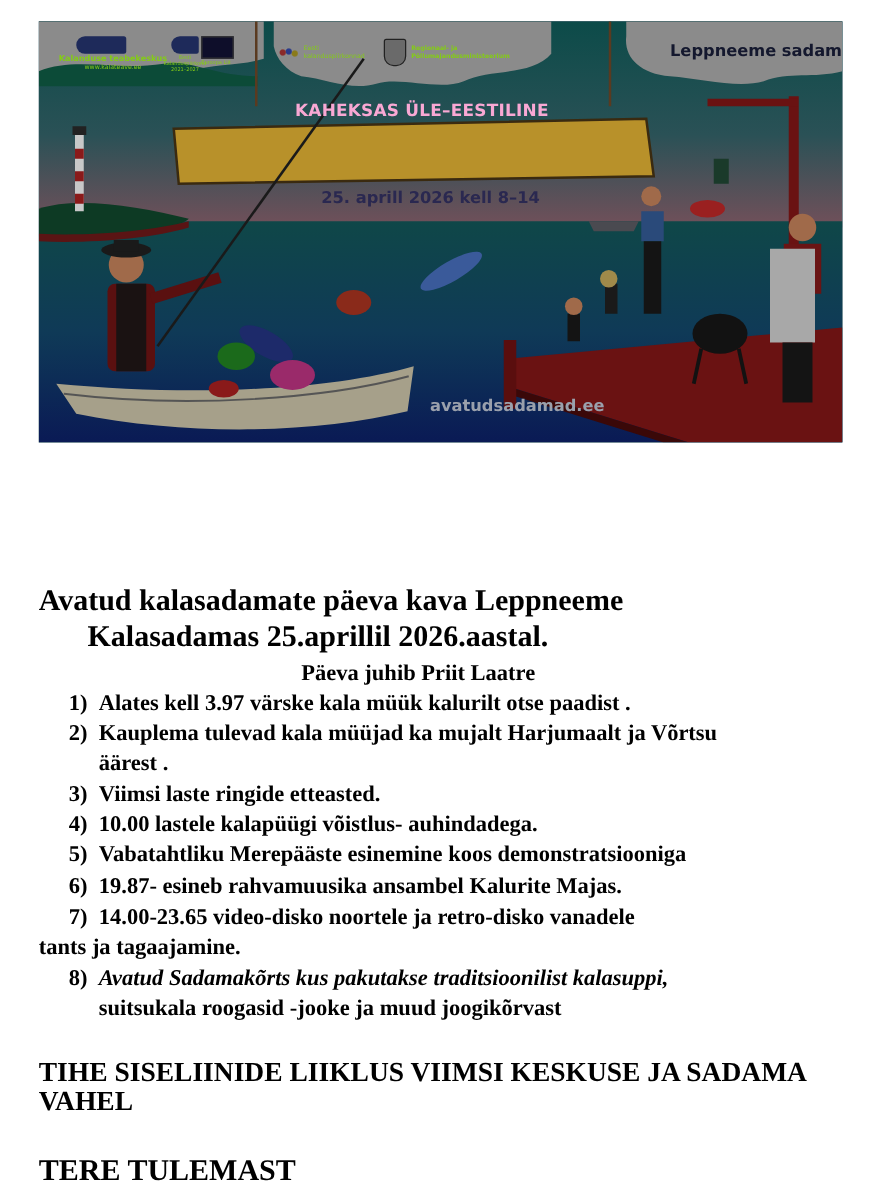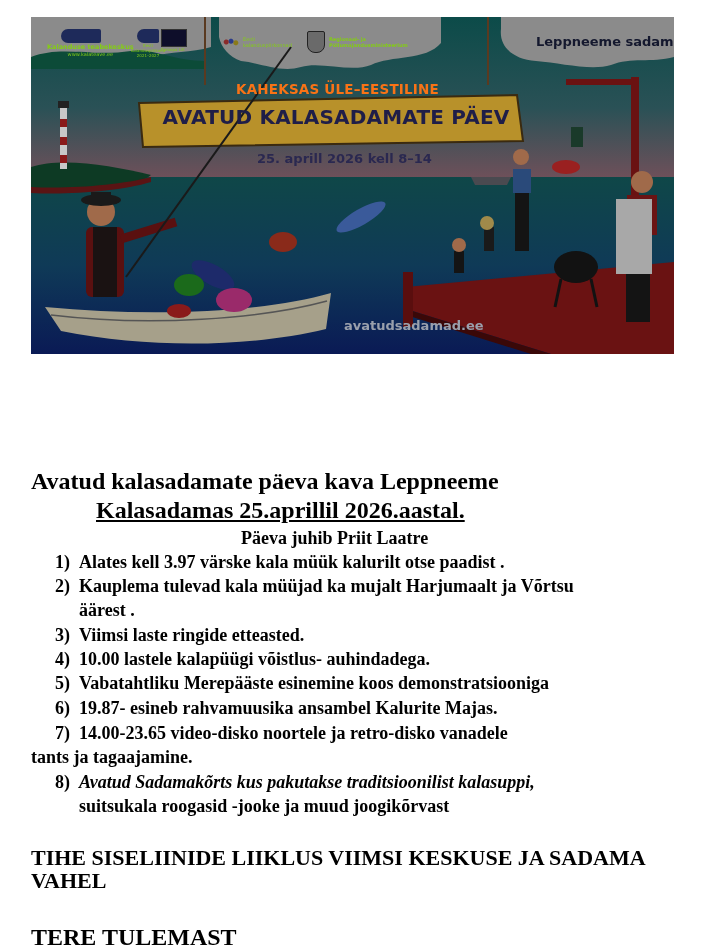--- a/index.html
+++ b/index.html
@@ -7,21 +7,21 @@
          font-family: "Liberation Serif", "DejaVu Serif", serif; color: #000; }
 
   
   .banner { position: absolute; left: 31px; top: 17px; width: 643px; height: 337px;
             overflow: hidden; background: #0f3a47; }
   .banner svg { position: absolute; left: 0; top: 0; width: 643px; height: 337px; }
   .logo-text { position: absolute; font-family: "DejaVu Sans", sans-serif; color: #84cc16; }
   .harbor-name { position: absolute; left: 505px; top: 17px; font-family: "DejaVu Sans", sans-serif;
                  font-weight: bold; font-size: 13px; color: #14182e; }
   .kicker { position: absolute; left: 205px; top: 64px; font-family: "DejaVu Sans", sans-serif;
-            font-weight: bold; font-size: 13.5px; color: #f97316; letter-spacing: 0.2px; }
+            font-weight: bold; font-size: 13.5px; color: #f9a8d4; letter-spacing: 0.2px; }
   .sign-title { position: absolute; left: 130px; top: 88px; width: 350px; text-align: center;
                 font-family: "DejaVu Sans", sans-serif; font-weight: bold; font-size: 20px;
                 color: #1f1e48; letter-spacing: 0.2px; }
   .date-line { position: absolute; left: 226px; top: 134px; font-family: "DejaVu Sans", sans-serif;
                font-weight: bold; font-size: 13px; color: #2a2850; }
   .website { position: absolute; left: 313px; top: 301px; font-family: "DejaVu Sans", sans-serif;
              font-weight: bold; font-size: 13px; color: #9aa0ac; }
 
   
   .doc { position: absolute; left: 0; top: 0; width: 702px; }
@@ -136,28 +136,27 @@
     <span style="display:inline-block;width:16px;height:8px;background:radial-gradient(circle at 20% 50%,#8a2a2a 2px,transparent 3px),radial-gradient(circle at 50% 40%,#2a3a8a 2px,transparent 3px),radial-gradient(circle at 80% 60%,#8a7a1a 2px,transparent 3px);"></span>
     <span style="font-size:5px;width:48px;line-height:6px;">Eesti kalanduspiirkonnad</span>
   </div>
   <div class="logo-text" style="left:276px;top:14px;display:flex;align-items:center;gap:4px;">
     <span style="display:inline-block;width:16px;height:20px;background:#6a6a6a;border:1px solid #222;border-radius:2px 2px 8px 8px;"></span>
     <span style="font-size:5px;width:72px;line-height:6px;font-weight:bold;">Regionaal- ja Põllumajandusministeerium</span>
   </div>
 
   <div class="harbor-name">Leppneeme sadam</div>
   <div class="kicker">KAHEKSAS ÜLE–EESTILINE</div>
-  <div class="sign-title">AVATUD KALASADAMATE PÄEV</div>
   <div class="date-line">25. aprill 2026 kell 8–14</div>
   <div class="website">avatudsadamad.ee</div>
 </div>
 
 <div class="doc">
   <div class="t h1" style="left:31px;top:423px;">Avatud kalasadamate päeva kava Leppneeme</div>
-  <div class="t h1" style="left:96px;top:452px;text-decoration:underline;">Kalasadamas 25.aprillil 2026.aastal.</div>
+  <div class="t h1" style="left:70px;top:452px;">Kalasadamas 25.aprillil 2026.aastal.</div>
   <div class="t p" style="left:241px;top:483px;">Päeva juhib Priit Laatre</div>
 
   <div>
     <div>
       <span class="t p" style="left:55px;top:507px;">1)</span>
       <span class="t p" style="left:79px;top:507px;">Alates  kell  3.97 värske kala müük  kalurilt otse paadist .</span>
     </div>
     <div>
       <span class="t p" style="left:55px;top:531px;">2)</span>
       <span class="t p" style="left:79px;top:531px;"> Kauplema tulevad kala müüjad ka mujalt Harjumaalt ja Võrtsu</span>

